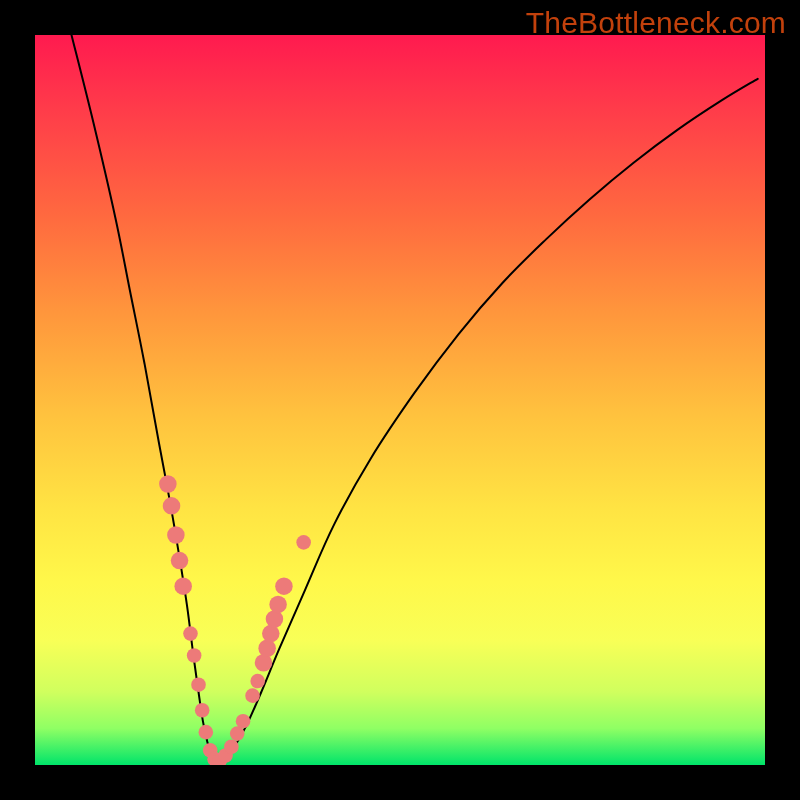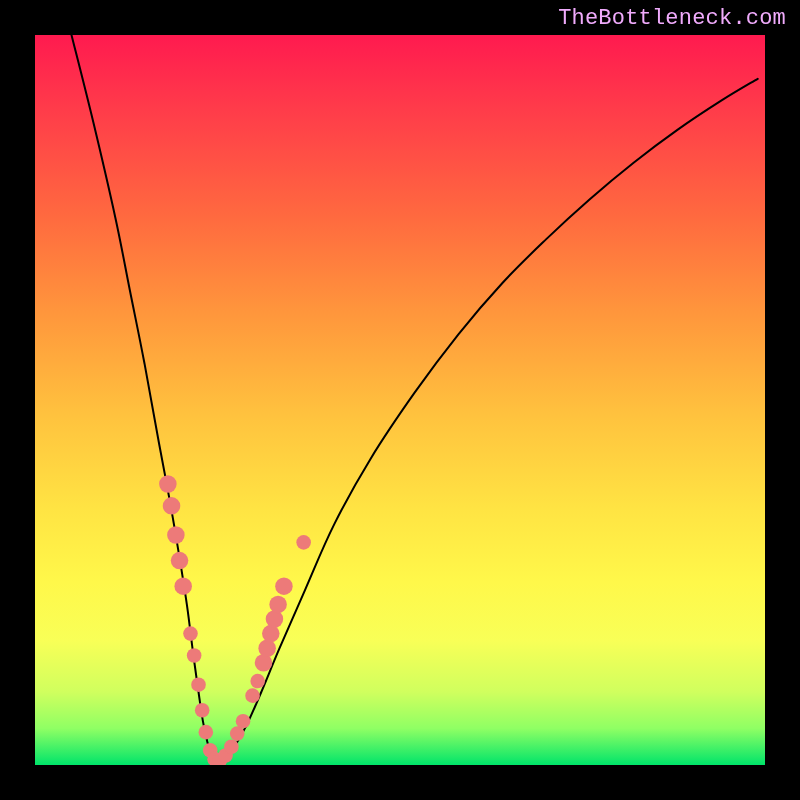--- a/index.html
+++ b/index.html
@@ -52,25 +52,24 @@
     left: 0;
     top: 0;
     width: 100%;
     height: 100%;
     overflow: visible;
   }
   .watermark {
     position: absolute;
     top: 6px;
     right: 14px;
-    color: #f0abfc;
-    font-size: 22px;
+    color: #c2410c;
+    font-size: 30px;
     letter-spacing: 0.2px;
     user-select: none;
-    font-family: Liberation Mono, monospace;
   }
 </style>
 </head>
 <body>
 
 <div class="stage">
 
   <div class="plot-area">
     <div class="gradient-bg"></div>
 

